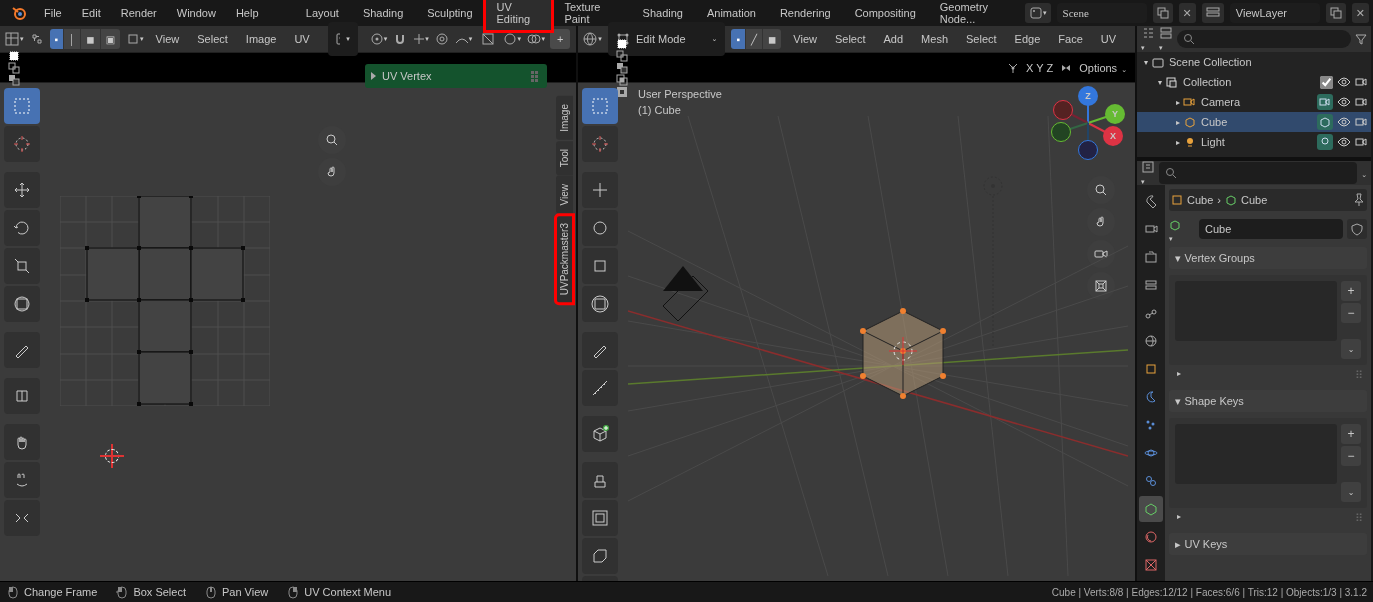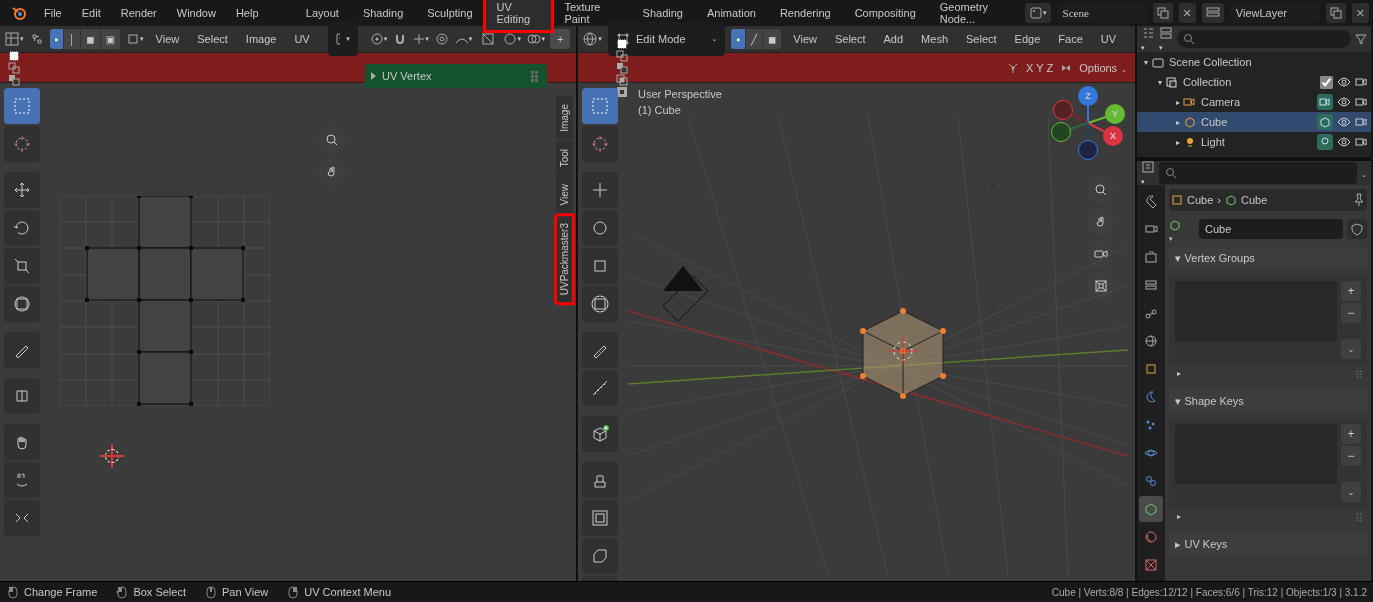--- a/index.html
+++ b/index.html
@@ -26,21 +26,21 @@
   .header-row .ico-btn { width:20px; height:20px; display:flex; align-items:center; justify-content:center; border-radius:3px;}
   .header-row .menu-lbl { padding:0 6px; }
   .header-row .select-box { background:#1d1d1d; border-radius:4px; padding:17px 8px; display:flex; align-items:center; gap:6px; height:20px;}
   .header-row .sep { width:6px; }
   .header-row .group { display:flex; gap:0; }
   .header-row .group .chip { background:#444; padding:2px 5px; display:flex; align-items:center; height:20px; font-size:10px; border-right:1px solid #333;}
   .header-row .group .chip:last-child { border-right:none; border-radius:0 3px 3px 0;}
   .header-row .group .chip:first-child { border-radius:3px 0 0 3px;}
   .header-row .group .chip.on { background:#4772b3; color:#fff;}
 
-  .sub-header { height: 30px; background:#7f1d1d; display:flex; align-items:center; padding:0 8px; gap:12px; border-bottom:1px solid #202020;}
+  .sub-header { height: 30px; background:#000000; display:flex; align-items:center; padding:0 8px; gap:12px; border-bottom:1px solid #202020;}
 
   .toolbar-left { position:absolute; left:4px; top:62px; width:36px; display:flex; flex-direction:column; gap:2px;}
   .tool-btn { width:36px; height:36px; background:#313131; border-radius:4px; display:flex; align-items:center; justify-content:center;}
   .tool-btn.active { background:#4772b3; }
   .tool-gap { height:6px; }
 
   .uv-grid { position:absolute; left:60px; top:170px; width:210px; height:210px; }
 
   .cursor2d { position:absolute; width:24px; height:24px; }
   .cursor2d::before, .cursor2d::after { content:""; position:absolute; background:#d33; }

